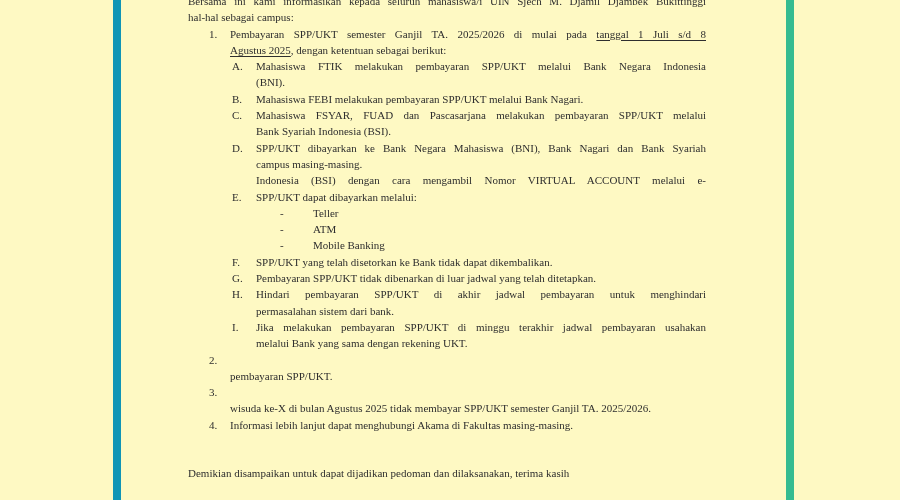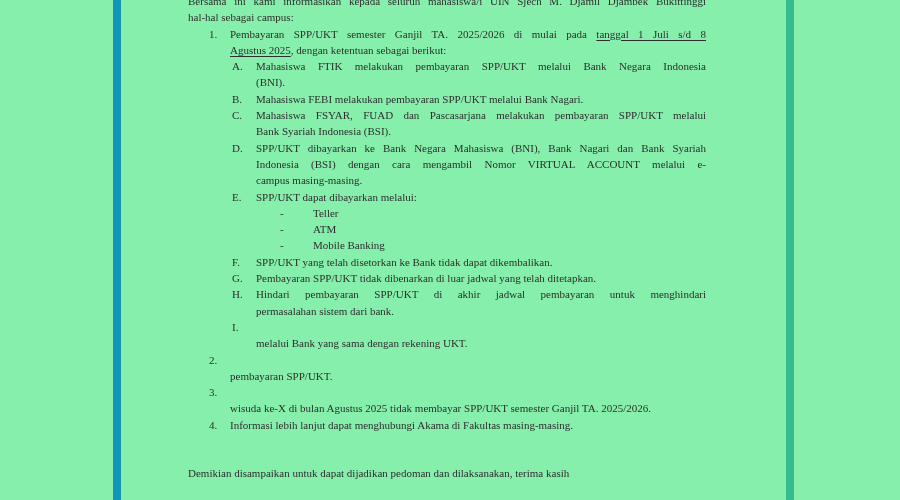--- a/index.html
+++ b/index.html
@@ -1,16 +1,16 @@
 <!DOCTYPE html>
 <html><head>
 <meta charset="utf-8">
 <style>
   html,body{margin:0;padding:0;background:#ffffff;}
-  .canvas{position:relative;width:900px;height:500px;background:#86efac;overflow:hidden;
+  .canvas{position:relative;width:900px;height:500px;background:#fef9c3;overflow:hidden;
           font-family:"Liberation Serif","DejaVu Serif",serif;}
   .bar{position:absolute;top:0;bottom:0;width:8px;}
   .bar-left{left:113px;background:#1095b5;}
   .bar-right{left:786px;background:#35bb90;}
   .content{position:absolute;left:188px;top:-7px;width:518px;
            font-size:11px;line-height:16.3px;color:#2e2e2e;
            filter:blur(0.25px);}
   .ln{position:relative;height:16.3px;overflow:hidden;text-align:left;}
   .jl{text-align:justify;text-align-last:justify;}
   .n{padding-left:42px;}
@@ -40,36 +40,36 @@
 
     <div class="ln a jl"><span class="mark">A.</span><span>Mahasiswa FTIK melakukan pembayaran SPP/UKT melalui </span><b>Bank Negara Indonesia</b></div>
     <div class="ln a"><b>(BNI)</b><span>.</span></div>
 
     <div class="ln a"><span class="mark">B.</span><span>Mahasiswa FEBI melakukan pembayaran SPP/UKT melalui </span><b>Bank Nagari</b><span>.</span></div>
 
     <div class="ln a jl"><span class="mark">C.</span><span>Mahasiswa FSYAR, FUAD dan Pascasarjana melakukan pembayaran SPP/UKT melalui</span></div>
     <div class="ln a"><b>Bank Syariah Indonesia (BSI).</b></div>
 
     <div class="ln a jl"><span class="mark">D.</span><span>SPP/UKT dibayarkan ke Bank Negara Mahasiswa (BNI), Bank Nagari dan Bank Syariah</span></div>
+    <div class="ln a"><span>campus masing-masing.</span></div>
     <div class="ln a jl"><span>Indonesia (BSI) dengan cara mengambil Nomor </span><b>VIRTUAL ACCOUNT</b><span> melalui e-</span></div>
-    <div class="ln a"><span>campus masing-masing.</span></div>
 
     <div class="ln a"><span class="mark">E.</span><span>SPP/UKT dapat dibayarkan melalui:</span></div>
     <div class="ln d"><span class="mark">-</span><span>Teller</span></div>
     <div class="ln d"><span class="mark">-</span><span>ATM</span></div>
     <div class="ln d"><span class="mark">-</span><span>Mobile Banking</span></div>
 
     <div class="ln a"><span class="mark">F.</span><span>SPP/UKT yang telah disetorkan ke Bank </span><b>tidak dapat dikembalikan.</b></div>
 
     <div class="ln a"><span class="mark">G.</span><span>Pembayaran SPP/UKT </span><b>tidak dibenarkan di luar jadwal</b><span> yang telah ditetapkan.</span></div>
 
     <div class="ln a jl"><span class="mark">H.</span><b>Hindari pembayaran SPP/UKT di akhir jadwal pembayaran</b><span> untuk menghindari</span></div>
     <div class="ln a"><span>permasalahan sistem dari bank.</span></div>
 
-    <div class="ln a jl"><span class="mark">I.</span></div>
+    <div class="ln a jl"><span class="mark">I.</span><span>Jika melakukan pembayaran SPP/UKT di minggu terakhir jadwal pembayaran usahakan</span></div>
     <div class="ln a"><b>melalui Bank yang sama dengan rekening UKT</b><span>.</span></div>
 
     <div class="ln n jl"><span class="mark">2.</span></div>
     <div class="ln n"><span>pembayaran SPP/UKT.</span></div>
 
     <div class="ln n jl"><span class="mark">3.</span></div>
     <div class="ln n"><span>wisuda ke-X di bulan Agustus 2025 tidak membayar SPP/UKT semester Ganjil TA. 2025/2026.</span></div>
 
     <div class="ln n"><span class="mark">4.</span><span>Informasi lebih lanjut dapat menghubungi Akama di Fakultas masing-masing.</span></div>
 

